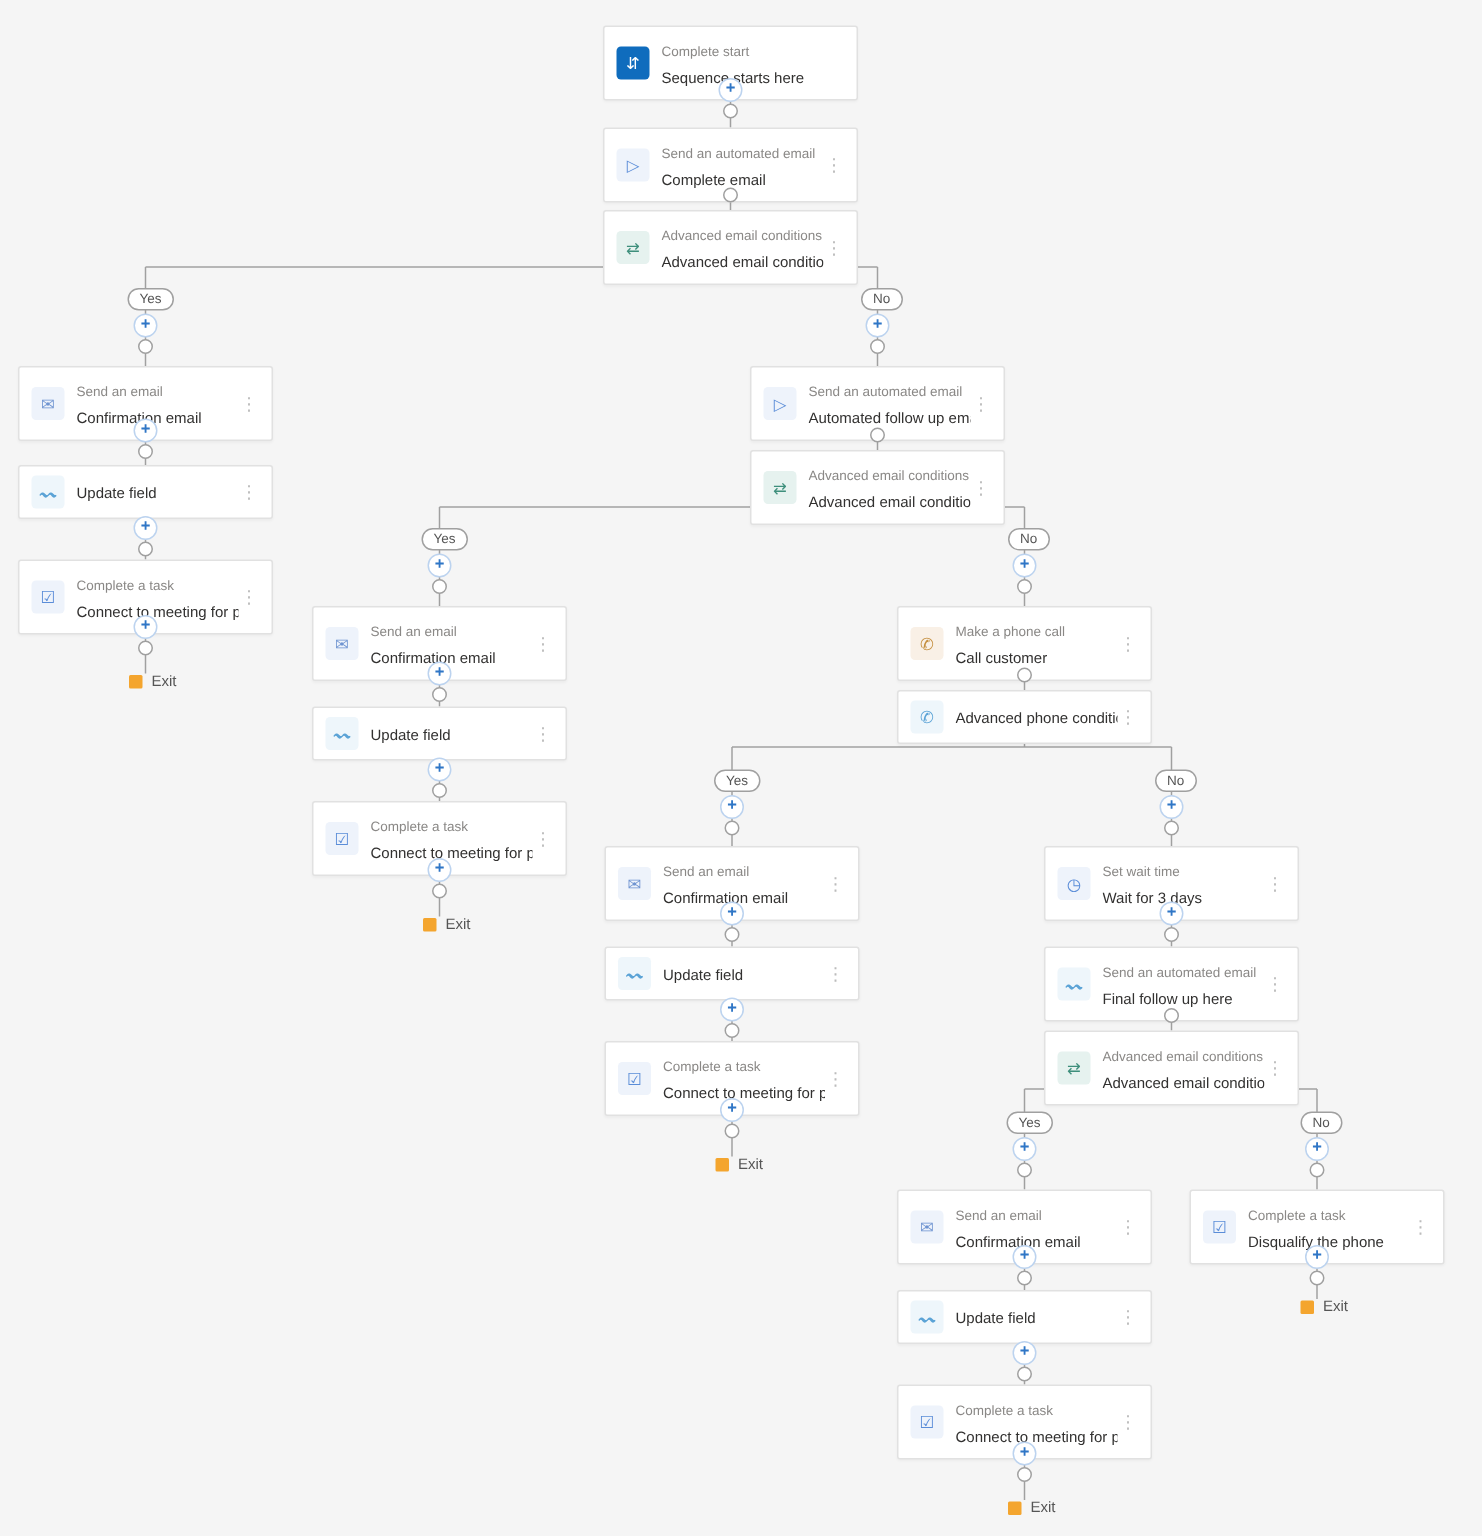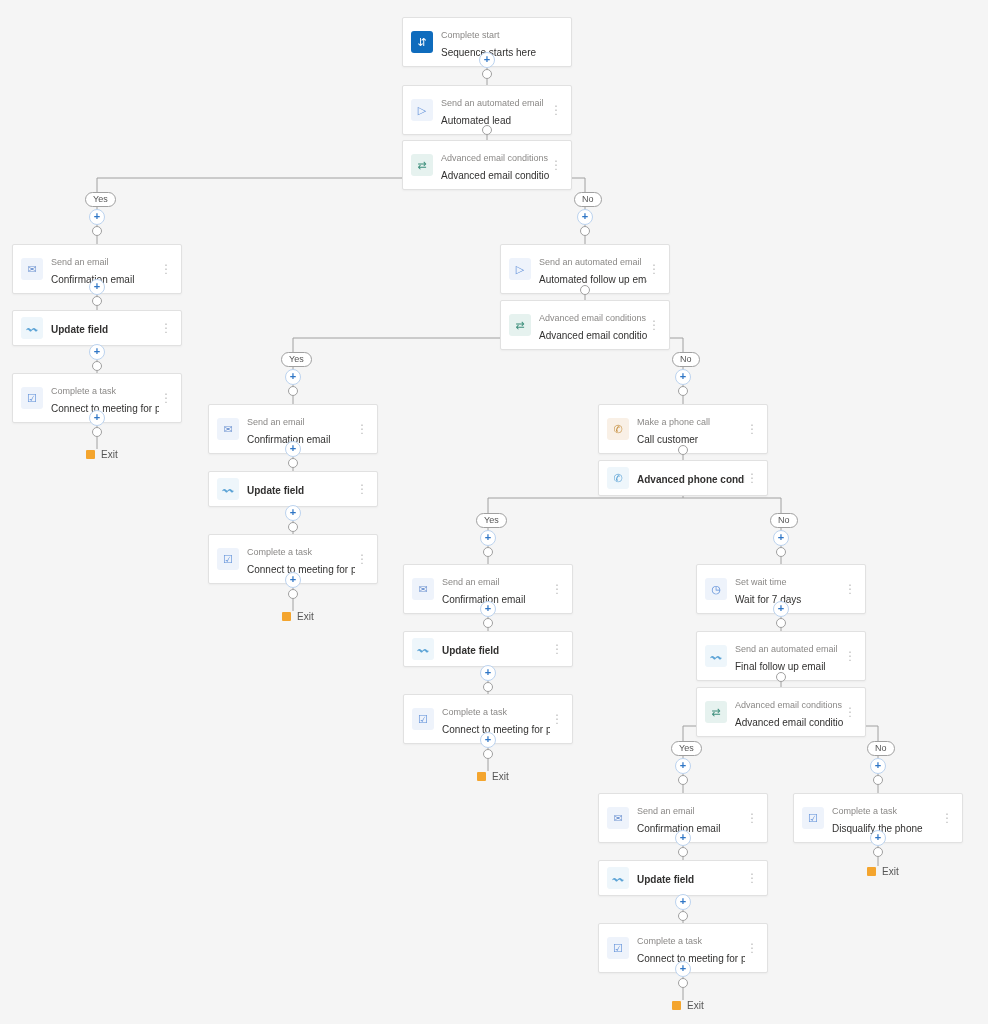--- a/index.html
+++ b/index.html
@@ -67,21 +67,20 @@
     font-size: 10px;
     color: #323130;
     line-height: 13px;
     white-space: nowrap;
     overflow: hidden;
     text-overflow: ellipsis;
     font-weight: 500;
   }
   .node .txt.single .bottom {
     font-size: 10px;
-    font-weight: bold;
   }
   .node .menu {
     width: 14px;
     text-align: center;
     color: #bcbcbc;
     font-size: 12px;
     line-height: 12px;
     flex-shrink: 0;
     align-self: center;
   }
@@ -212,21 +211,21 @@
     </span>
   </div>
 
   <span class="plus" style="left:487px; top:60px;">+</span>
   <span class="circ" style="left:487px; top:74px;"></span>
 
   <div class="node" style="left:402px; top:85px; width:170px;">
     <span class="icon-box icon-mail-auto">▷</span>
     <span class="txt">
       <span class="top">Send an automated email</span>
-      <span class="bottom">Automated lead</span>
+      <span class="bottom">Complete email</span>
     </span>
     <span class="menu">⋮</span>
   </div>
 
   <span class="circ" style="left:487px; top:130px;"></span>
 
   <div class="node" style="left:402px; top:140px; width:170px;">
     <span class="icon-box icon-conditions">⇄</span>
     <span class="txt">
       <span class="top">Advanced email conditions</span>
@@ -401,32 +400,32 @@
   <span class="circ" style="left:488px; top:754px;"></span>
   <div class="exit" style="left:477px; top:771px;">
     <span class="sq"></span>
     <span>Exit</span>
   </div>
 
   <div class="node" style="left:696px; top:564px; width:170px;">
     <span class="icon-box icon-wait">◷</span>
     <span class="txt">
       <span class="top">Set wait time</span>
-      <span class="bottom">Wait for 7 days</span>
+      <span class="bottom">Wait for 3 days</span>
     </span>
     <span class="menu">⋮</span>
   </div>
   <span class="plus" style="left:781px; top:609px;">+</span>
   <span class="circ" style="left:781px; top:623px;"></span>
 
   <div class="node" style="left:696px; top:631px; width:170px;">
     <span class="icon-box icon-update">〰</span>
     <span class="txt">
       <span class="top">Send an automated email</span>
-      <span class="bottom">Final follow up email</span>
+      <span class="bottom">Final follow up here</span>
     </span>
     <span class="menu">⋮</span>
   </div>
   <span class="circ" style="left:781px; top:677px;"></span>
 
   <div class="node" style="left:696px; top:687px; width:170px;">
     <span class="icon-box icon-conditions">⇄</span>
     <span class="txt">
       <span class="top">Advanced email conditions</span>
       <span class="bottom">Advanced email conditions</span>

